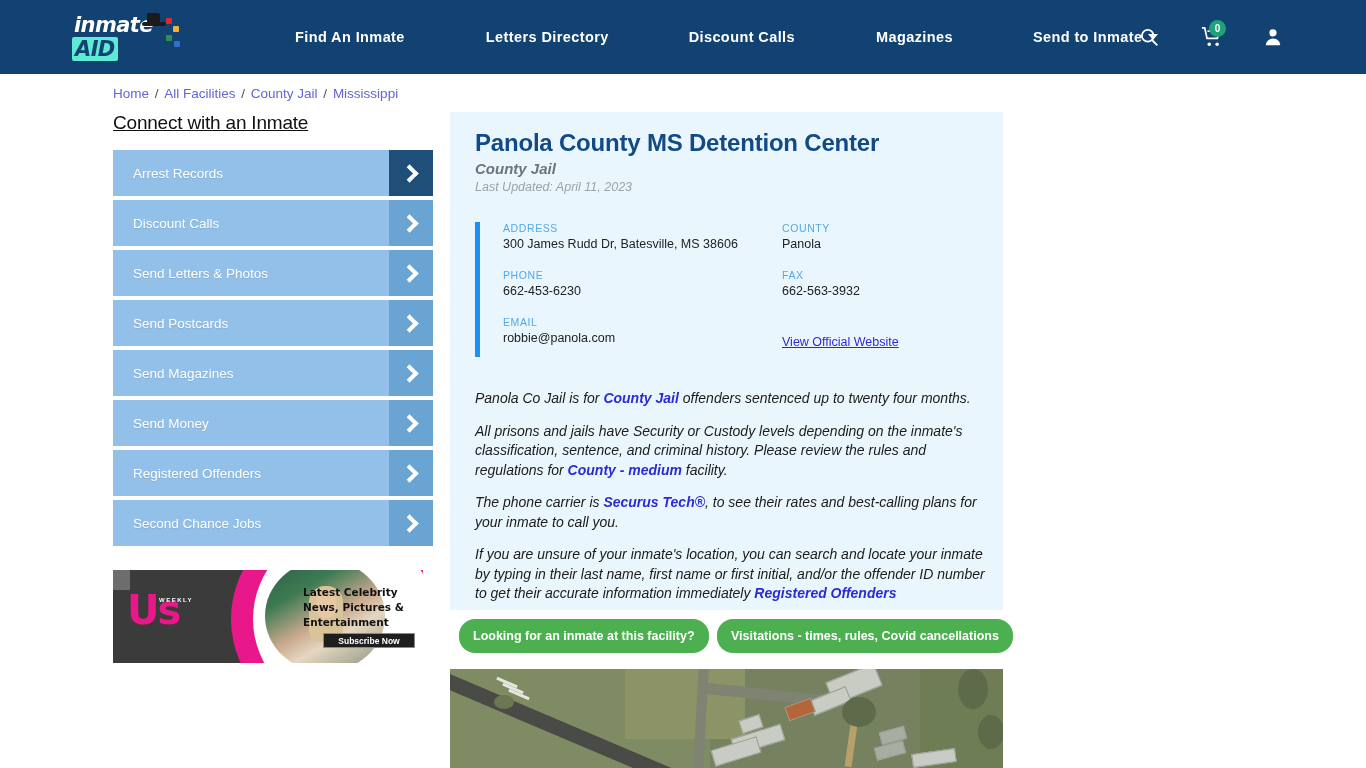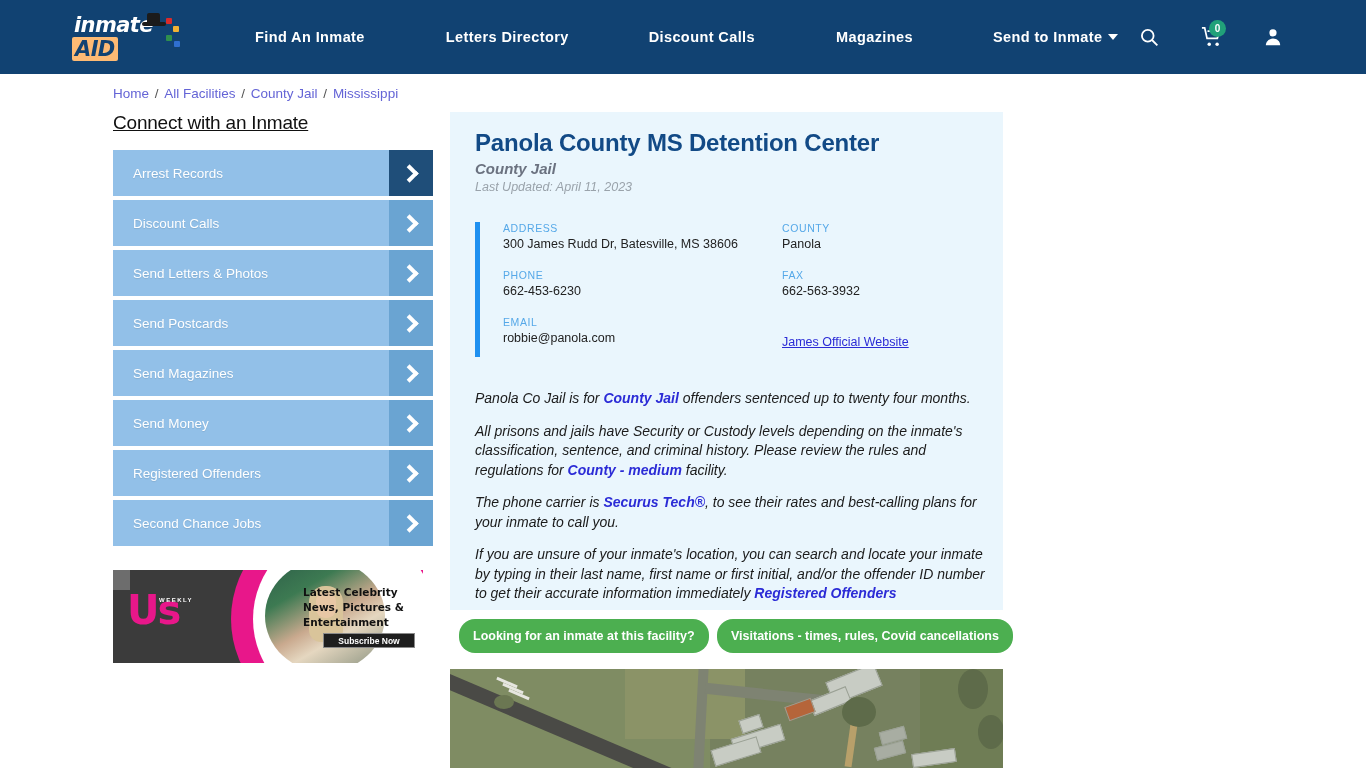--- a/index.html
+++ b/index.html
@@ -23,21 +23,21 @@
     display: flex; align-items: center;
   }
   .logo-text {
     font-size: 21px; font-weight: bold; color: #ffffff;
     letter-spacing: -0.6px; font-style: italic;
     font-family: "DejaVu Sans", sans-serif;
     position: relative; z-index: 2;
   }
   .logo-aid {
     display: inline-block;
-    background: #fdba74; color: #114272;
+    background: #5eead4; color: #114272;
     padding: 0 3px; margin-left: -2px;
     border-radius: 2px;
     font-style: italic; font-weight: bold;
   }
   .logo-hat {
     position: absolute; left: 66px; top: -3px;
     width: 26px; height: 16px; z-index: 3;
   }
   .logo-hat:before {
     content: ""; position: absolute; left: 2px; top: 9px;
@@ -51,21 +51,21 @@
 
   .nav-links {
     position: absolute; left: 255px; top: 0;
     height: 74px; display: flex; align-items: center;
   }
   .nav-link {
     color: #ffffff; font-size: 14.5px; font-weight: bold;
     letter-spacing: 0.4px; text-decoration: none;
     padding: 0 0; white-space: nowrap; cursor: pointer;
   }
-  .nav-gap-1 { margin-right: 81px; }
+  .nav-gap-1 { margin-right: 81px; margin-left: 40px; }
   .nav-gap-2 { margin-right: 80px; }
   .nav-gap-3 { margin-right: 81px; }
   .nav-gap-4 { margin-right: 80px; }
   .caret {
     display: inline-block; margin-left: 6px;
     border-left: 5px solid transparent; border-right: 5px solid transparent;
     border-top: 6px solid #ffffff; vertical-align: 2px;
   }
   .nav-icon { position: relative; cursor: pointer; }
   #search-ic { position: absolute; left: 1139px; top: 27px; width: 20px; height: 20px; }
@@ -392,21 +392,21 @@
       <div class="c-value">662-453-6230</div>
       <div class="c-label">EMAIL</div>
       <div class="c-value">robbie@panola.com</div>
     </div>
     <div class="contact-col col-right">
       <div class="c-label">COUNTY</div>
       <div class="c-value">Panola</div>
       <div class="c-label">FAX</div>
       <div class="c-value">662-563-3932</div>
       <div class="c-spacer"></div>
-      <a class="c-link">James Official Website</a>
+      <a class="c-link">View Official Website</a>
     </div>
   </div>
 
   <div class="para-wrap">
     <div class="para"><span>Panola Co Jail is for </span><span class="hl">County Jail</span><span> offenders sentenced up to twenty four months.</span></div>
 
     <div class="para"><span>All prisons and jails have Security or Custody levels depending on the inmate's classification, sentence, and criminal history. Please review the rules and regulations for </span><span class="hl">County - medium</span><span> facility.</span></div>
 
     <div class="para"><span>The phone carrier is </span><span class="hl">Securus Tech®</span><span>, to see their rates and best-calling plans for your inmate to call you.</span></div>
 

